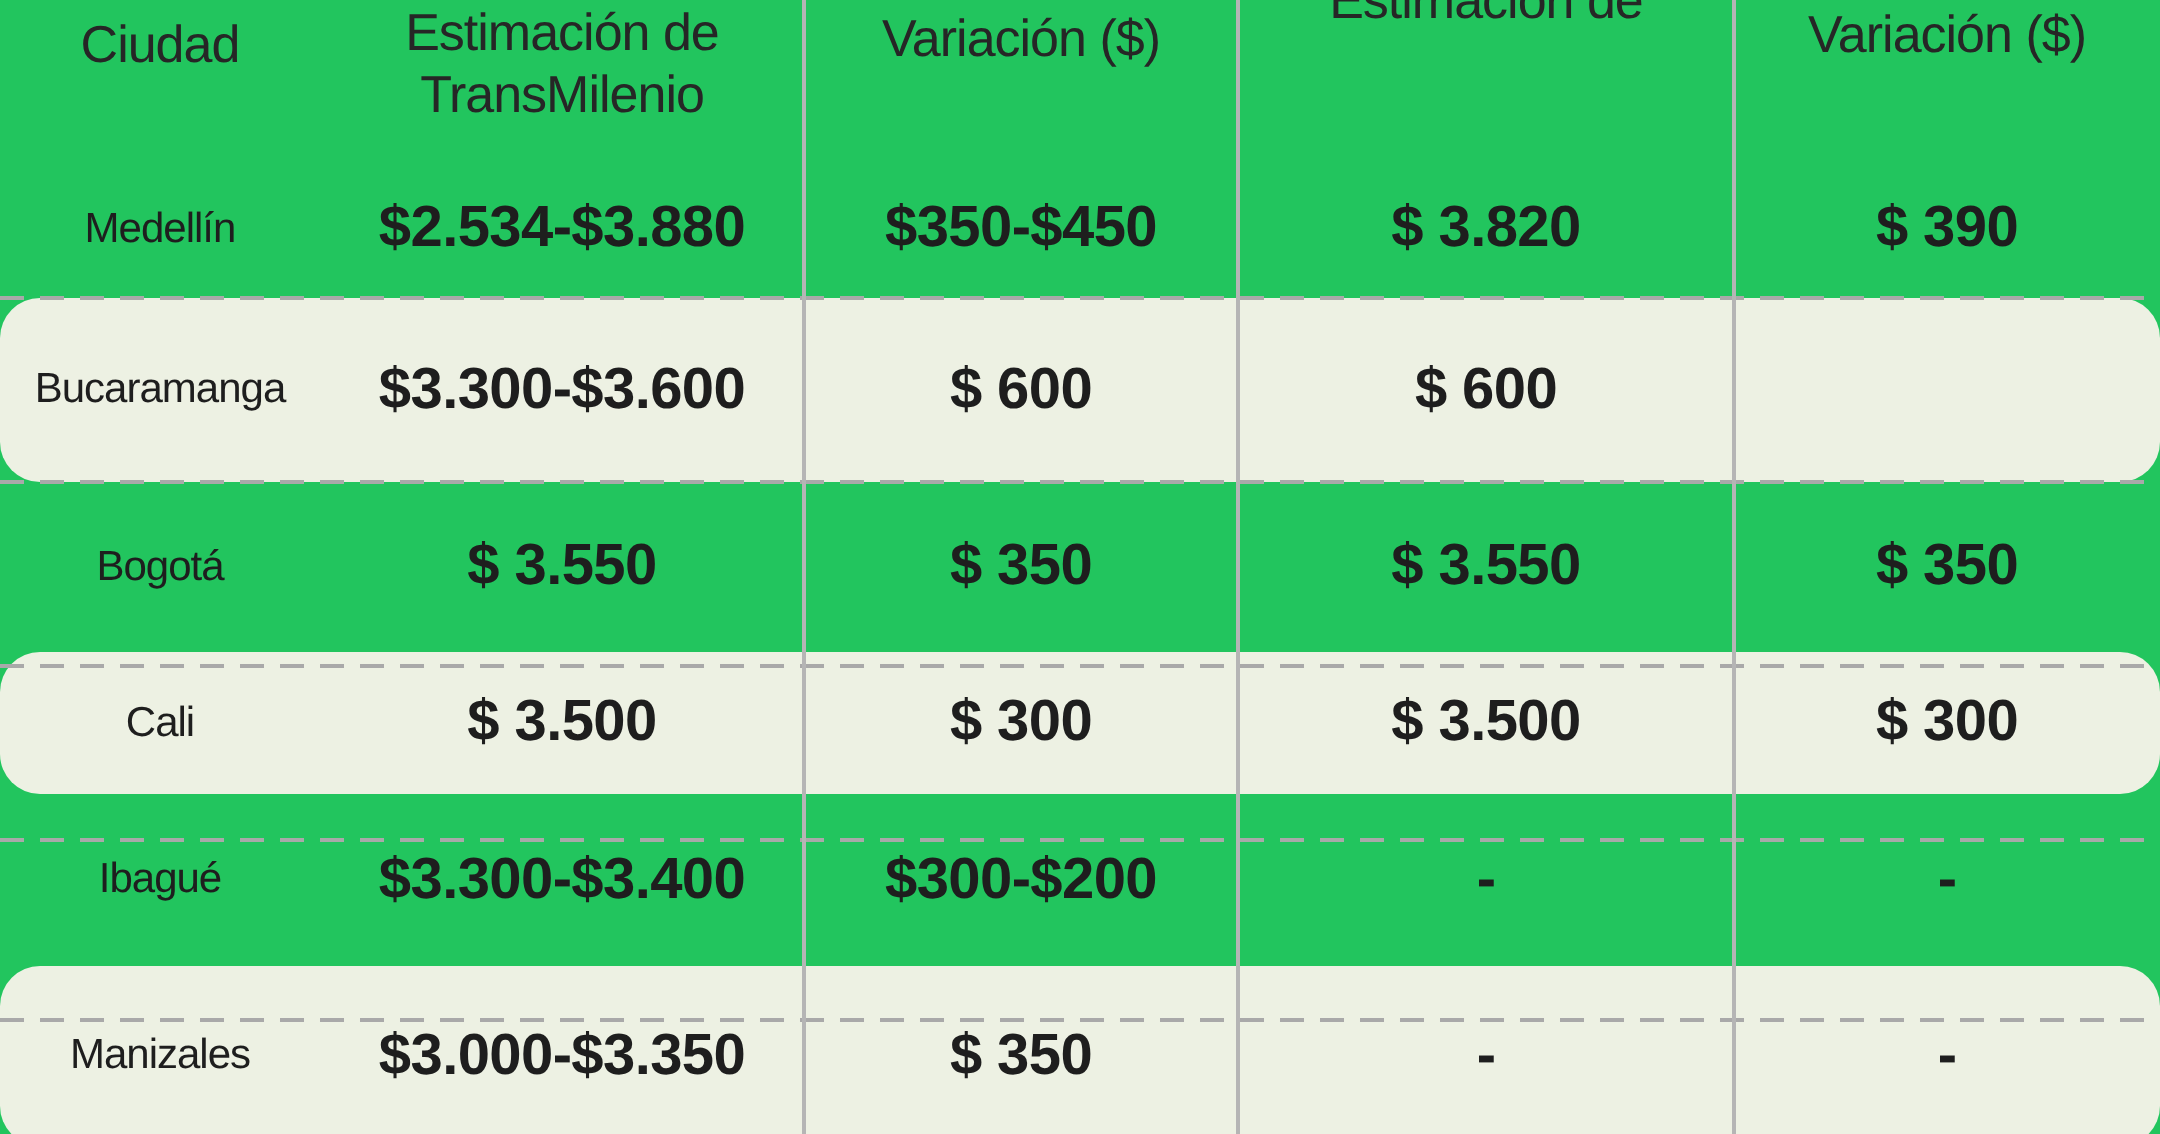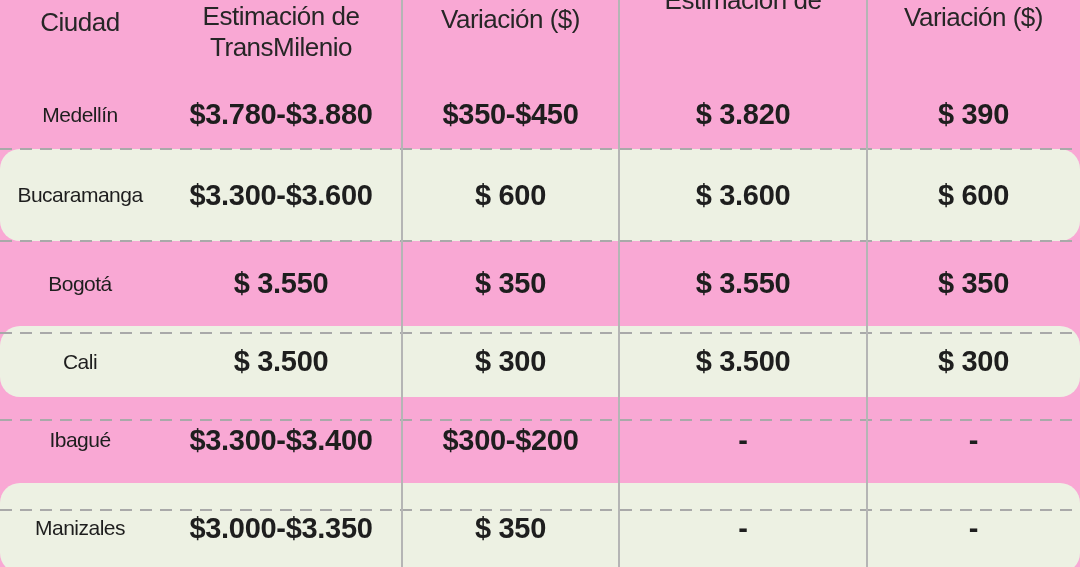--- a/index.html
+++ b/index.html
@@ -1,20 +1,20 @@
 <!DOCTYPE html>
 <html><head>
 <meta charset="utf-8">
 <style>
   html,body{margin:0;padding:0;background:#ffffff;}
   .crop{
     position:relative;
     width:1080px;height:567px;
     overflow:hidden;
-    background:#f9a8d4;
+    background:#22c55e;
     font-family:"Liberation Sans","DejaVu Sans",sans-serif;
     color:#1e1e1e;
   }
   .row{
     display:grid;
     grid-template-columns:160px 242px 217px 248px 213px;
   }
   .header{height:60px;}
   .rw1{height:89px;}
   .rw2{height:92px;}
@@ -74,31 +74,30 @@
         <span>Estimación de</span>
       </span>
     </div>
     <div class="cell hcell h5">
       <span>Variación ($)</span>
     </div>
   </div>
 
   <div class="row rw1">
     <div class="cell city">Medellín</div>
-    <div class="cell val">$3.780-$3.880</div>
+    <div class="cell val">$2.534-$3.880</div>
     <div class="cell val">$350-$450</div>
     <div class="cell val">$ 3.820</div>
     <div class="cell val">$ 390</div>
   </div>
 
   <div class="row rw2 green">
     <div class="cell city">Bucaramanga</div>
     <div class="cell val">$3.300-$3.600</div>
     <div class="cell val">$ 600</div>
-    <div class="cell val">$ 3.600</div>
     <div class="cell val">$ 600</div>
   </div>
 
   <div class="row rw3">
     <div class="cell city">Bogotá</div>
     <div class="cell val">$ 3.550</div>
     <div class="cell val">$ 350</div>
     <div class="cell val">$ 3.550</div>
     <div class="cell val">$ 350</div>
   </div>

